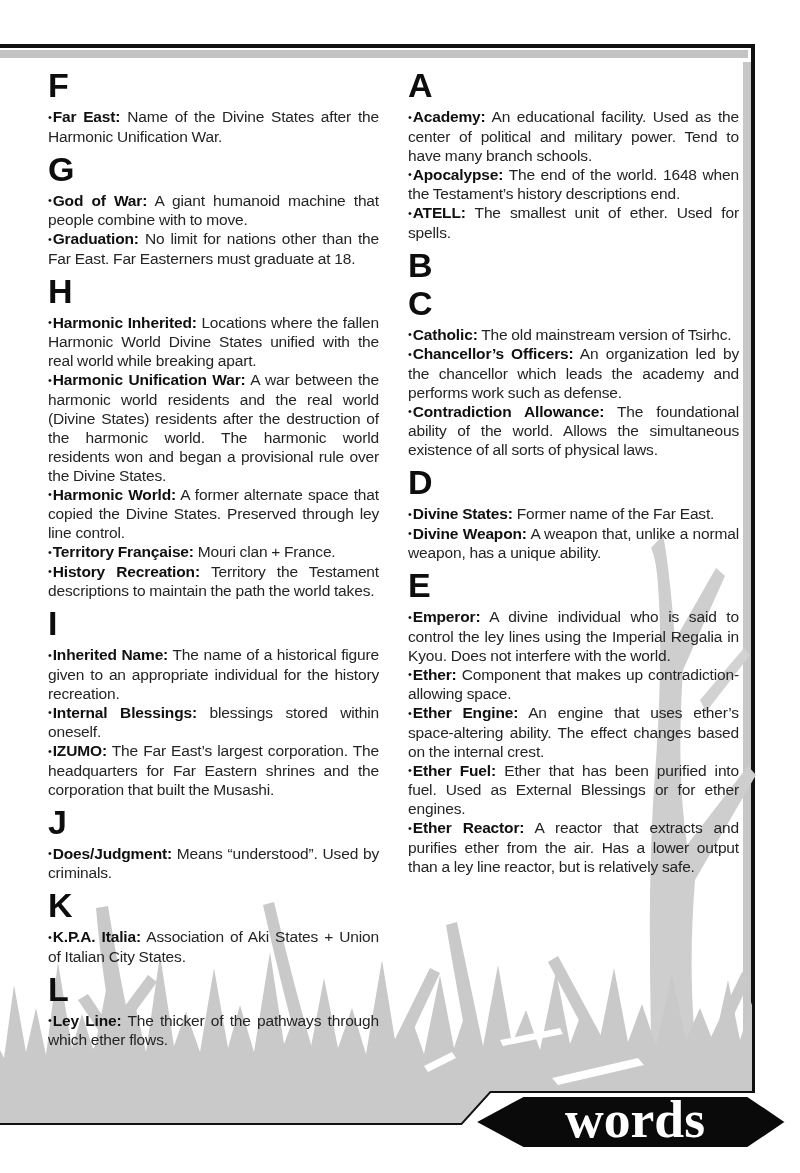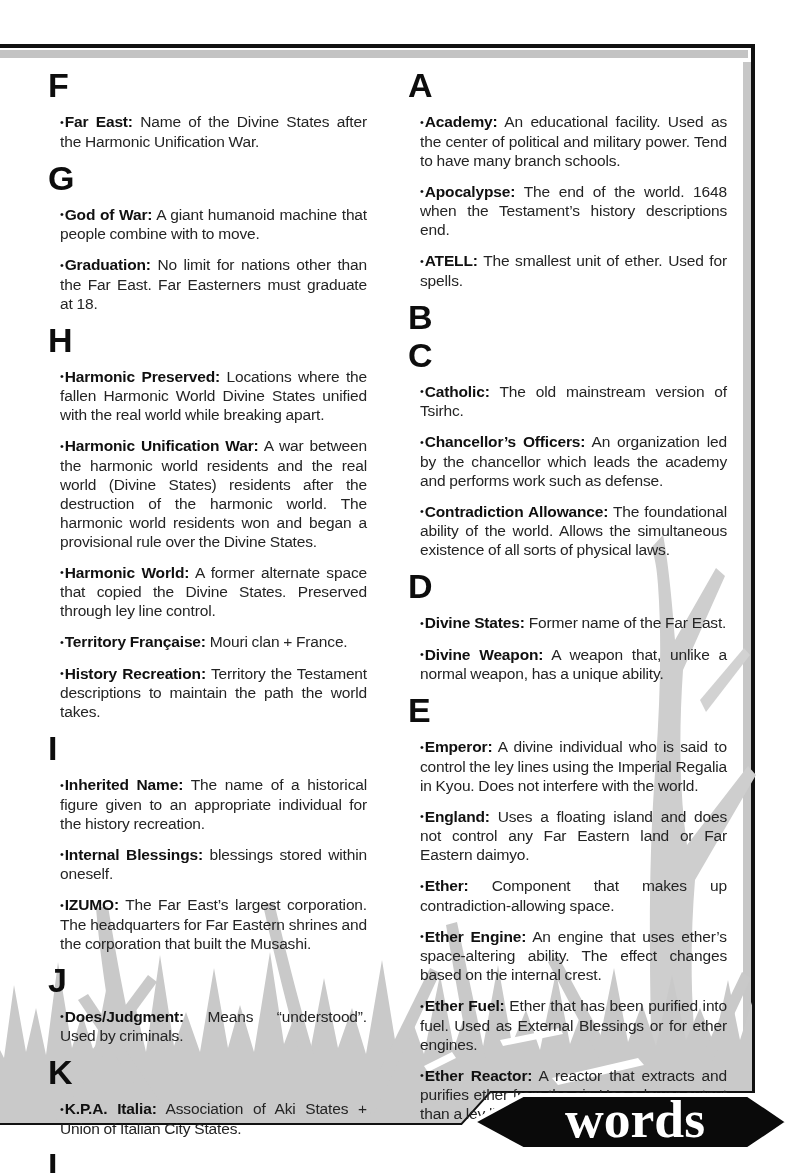--- a/index.html
+++ b/index.html
@@ -7,21 +7,21 @@
          font-family:"Liberation Sans",sans-serif;}
   .frame-svg, .banner-svg{position:absolute;left:0;top:0;}
   .frame-svg{z-index:0;}
   .banner-svg{z-index:3;}
   .content{position:absolute;left:0;top:46px;z-index:1;width:739px;
            padding:24px 0 0 48px;display:flex;gap:29px;box-sizing:content-box;}
   .col{width:331px;}
   .sec{font-size:34px;font-weight:700;line-height:30px;margin:8px 0 7px 0;color:#0d0d0d;
        letter-spacing:-0.5px;}
   .col .sec:first-child{margin-top:0;}
-  .entry{margin:12px;font-size:15.5px;line-height:19px;text-align:justify;text-align-last:left;
+  .entry{margin:0;font-size:15.5px;line-height:19px;text-align:justify;text-align-last:left;
          color:#242424;letter-spacing:-0.15px;word-spacing:-0.3px;}
   .term{font-weight:700;color:#101010;}
   .bl{font-size:11px;vertical-align:1.5px;margin-right:1px;color:#101010;}
 </style>
 </head>
 <body>
 
 <div class="stage">
 
   <svg class="frame-svg" width="800" height="1173" viewBox="0 0 800 1173">
@@ -67,21 +67,21 @@
 
     <div class="col">
       <div class="sec">F</div>
       <p class="entry"><span class="bl">•</span><span class="term">Far East:</span> <span class="def">Name of the Divine States after the Harmonic Unification War.</span></p>
 
       <div class="sec">G</div>
       <p class="entry"><span class="bl">•</span><span class="term">God of War:</span> <span class="def">A giant humanoid machine that people combine with to move.</span></p>
       <p class="entry"><span class="bl">•</span><span class="term">Graduation:</span> <span class="def">No limit for nations other than the Far East. Far Easterners must graduate at 18.</span></p>
 
       <div class="sec">H</div>
-      <p class="entry"><span class="bl">•</span><span class="term">Harmonic Preserved:</span> <span class="def">Locations where the fallen Harmonic World Divine States unified with the real world while breaking apart.</span></p>
+      <p class="entry"><span class="bl">•</span><span class="term">Harmonic Inherited:</span> <span class="def">Locations where the fallen Harmonic World Divine States unified with the real world while breaking apart.</span></p>
       <p class="entry"><span class="bl">•</span><span class="term">Harmonic Unification War:</span> <span class="def">A war between the harmonic world residents and the real world (Divine States) residents after the destruction of the harmonic world. The harmonic world residents won and began a provisional rule over the Divine States.</span></p>
       <p class="entry"><span class="bl">•</span><span class="term">Harmonic World:</span> <span class="def">A former alternate space that copied the Divine States. Preserved through ley line control.</span></p>
       <p class="entry"><span class="bl">•</span><span class="term">Territory Française:</span> <span class="def">Mouri clan + France.</span></p>
       <p class="entry"><span class="bl">•</span><span class="term">History Recreation:</span> <span class="def">Territory the Testament descriptions to maintain the path the world takes.</span></p>
 
       <div class="sec">I</div>
       <p class="entry"><span class="bl">•</span><span class="term">Inherited Name:</span> <span class="def">The name of a historical figure given to an appropriate individual for the history recreation.</span></p>
       <p class="entry"><span class="bl">•</span><span class="term">Internal Blessings:</span> <span class="def">blessings stored within oneself.</span></p>
       <p class="entry"><span class="bl">•</span><span class="term">IZUMO:</span> <span class="def">The Far East’s largest corporation. The headquarters for Far Eastern shrines and the corporation that built the Musashi.</span></p>
 
@@ -107,21 +107,20 @@
       <p class="entry"><span class="bl">•</span><span class="term">Catholic:</span> <span class="def">The old mainstream version of Tsirhc.</span></p>
       <p class="entry"><span class="bl">•</span><span class="term">Chancellor’s Officers:</span> <span class="def">An organization led by the chancellor which leads the academy and performs work such as defense.</span></p>
       <p class="entry"><span class="bl">•</span><span class="term">Contradiction Allowance:</span> <span class="def">The foundational ability of the world. Allows the simultaneous existence of all sorts of physical laws.</span></p>
 
       <div class="sec">D</div>
       <p class="entry"><span class="bl">•</span><span class="term">Divine States:</span> <span class="def">Former name of the Far East.</span></p>
       <p class="entry"><span class="bl">•</span><span class="term">Divine Weapon:</span> <span class="def">A weapon that, unlike a normal weapon, has a unique ability.</span></p>
 
       <div class="sec">E</div>
       <p class="entry"><span class="bl">•</span><span class="term">Emperor:</span> <span class="def">A divine individual who is said to control the ley lines using the Imperial Regalia in Kyou. Does not interfere with the world.</span></p>
-      <p class="entry"><span class="bl">•</span><span class="term">England:</span> <span class="def">Uses a floating island and does not control any Far Eastern land or Far Eastern daimyo.</span></p>
       <p class="entry"><span class="bl">•</span><span class="term">Ether:</span> <span class="def">Component that makes up contradiction-allowing space.</span></p>
       <p class="entry"><span class="bl">•</span><span class="term">Ether Engine:</span> <span class="def">An engine that uses ether’s space-altering ability. The effect changes based on the internal crest.</span></p>
       <p class="entry"><span class="bl">•</span><span class="term">Ether Fuel:</span> <span class="def">Ether that has been purified into fuel. Used as External Blessings or for ether engines.</span></p>
       <p class="entry"><span class="bl">•</span><span class="term">Ether Reactor:</span> <span class="def">A reactor that extracts and purifies ether from the air. Has a lower output than a ley line reactor, but is relatively safe.</span></p>
     </div>
   </div>
 
   <svg class="banner-svg" width="800" height="1173" viewBox="0 0 800 1173">
     <polygon points="473,1122 523,1095 748,1095 788,1122 748,1149 523,1149" fill="#0a0a0a" stroke="#ffffff" stroke-width="4"></polygon>
     <text x="635" y="1137" text-anchor="middle" fill="#ffffff" font-family="Liberation Serif, DejaVu Serif, serif" font-size="52" font-weight="bold" textLength="140" lengthAdjust="spacingAndGlyphs">words</text>

